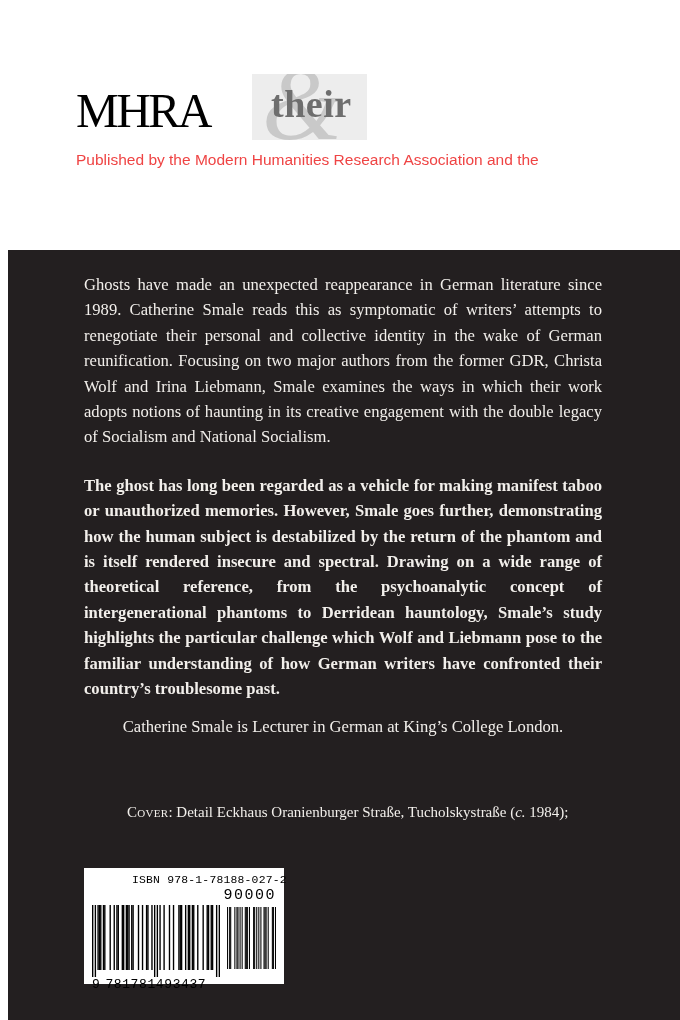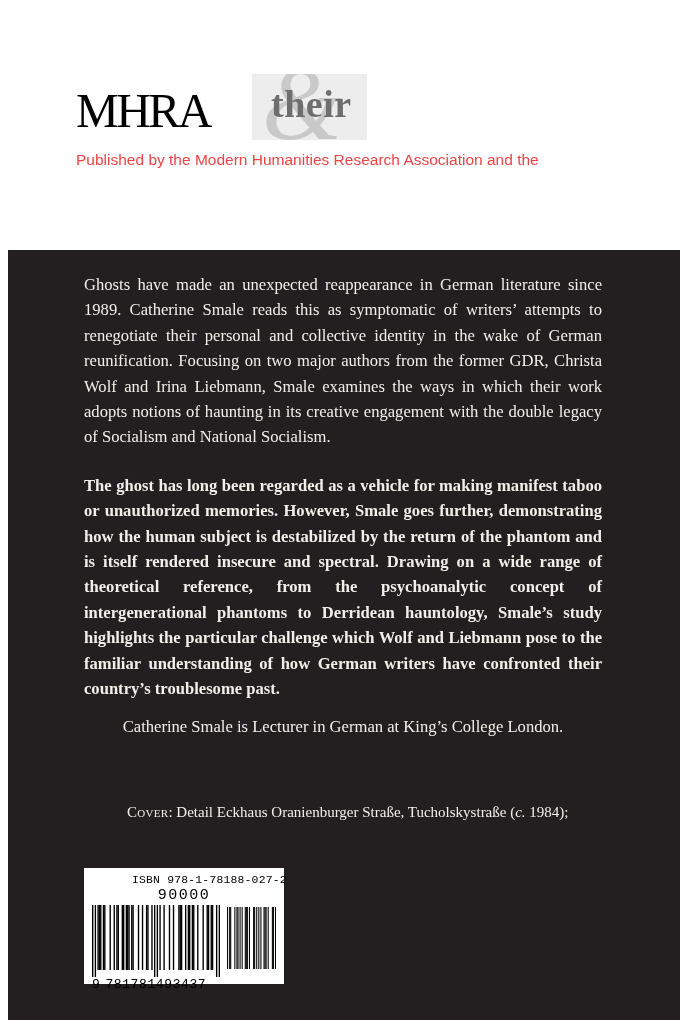--- a/index.html
+++ b/index.html
@@ -165,21 +165,21 @@
     white-space: nowrap;
     margin-bottom: 1px;
     margin-left: 40px;
   }
   .price-code {
     font-family: "Liberation Mono", "DejaVu Sans Mono", monospace;
     font-size: 15px;
     line-height: 16px;
     letter-spacing: 1.5px;
     color: #000000;
-    text-align: center;
+    text-align: right;
     margin-bottom: 1px;
   }
   .bars-row {
     display: flex;
     align-items: flex-end;
     flex: 1 1 auto;
     gap: 0;
   }
   .bars-main {
     height: 100%;

